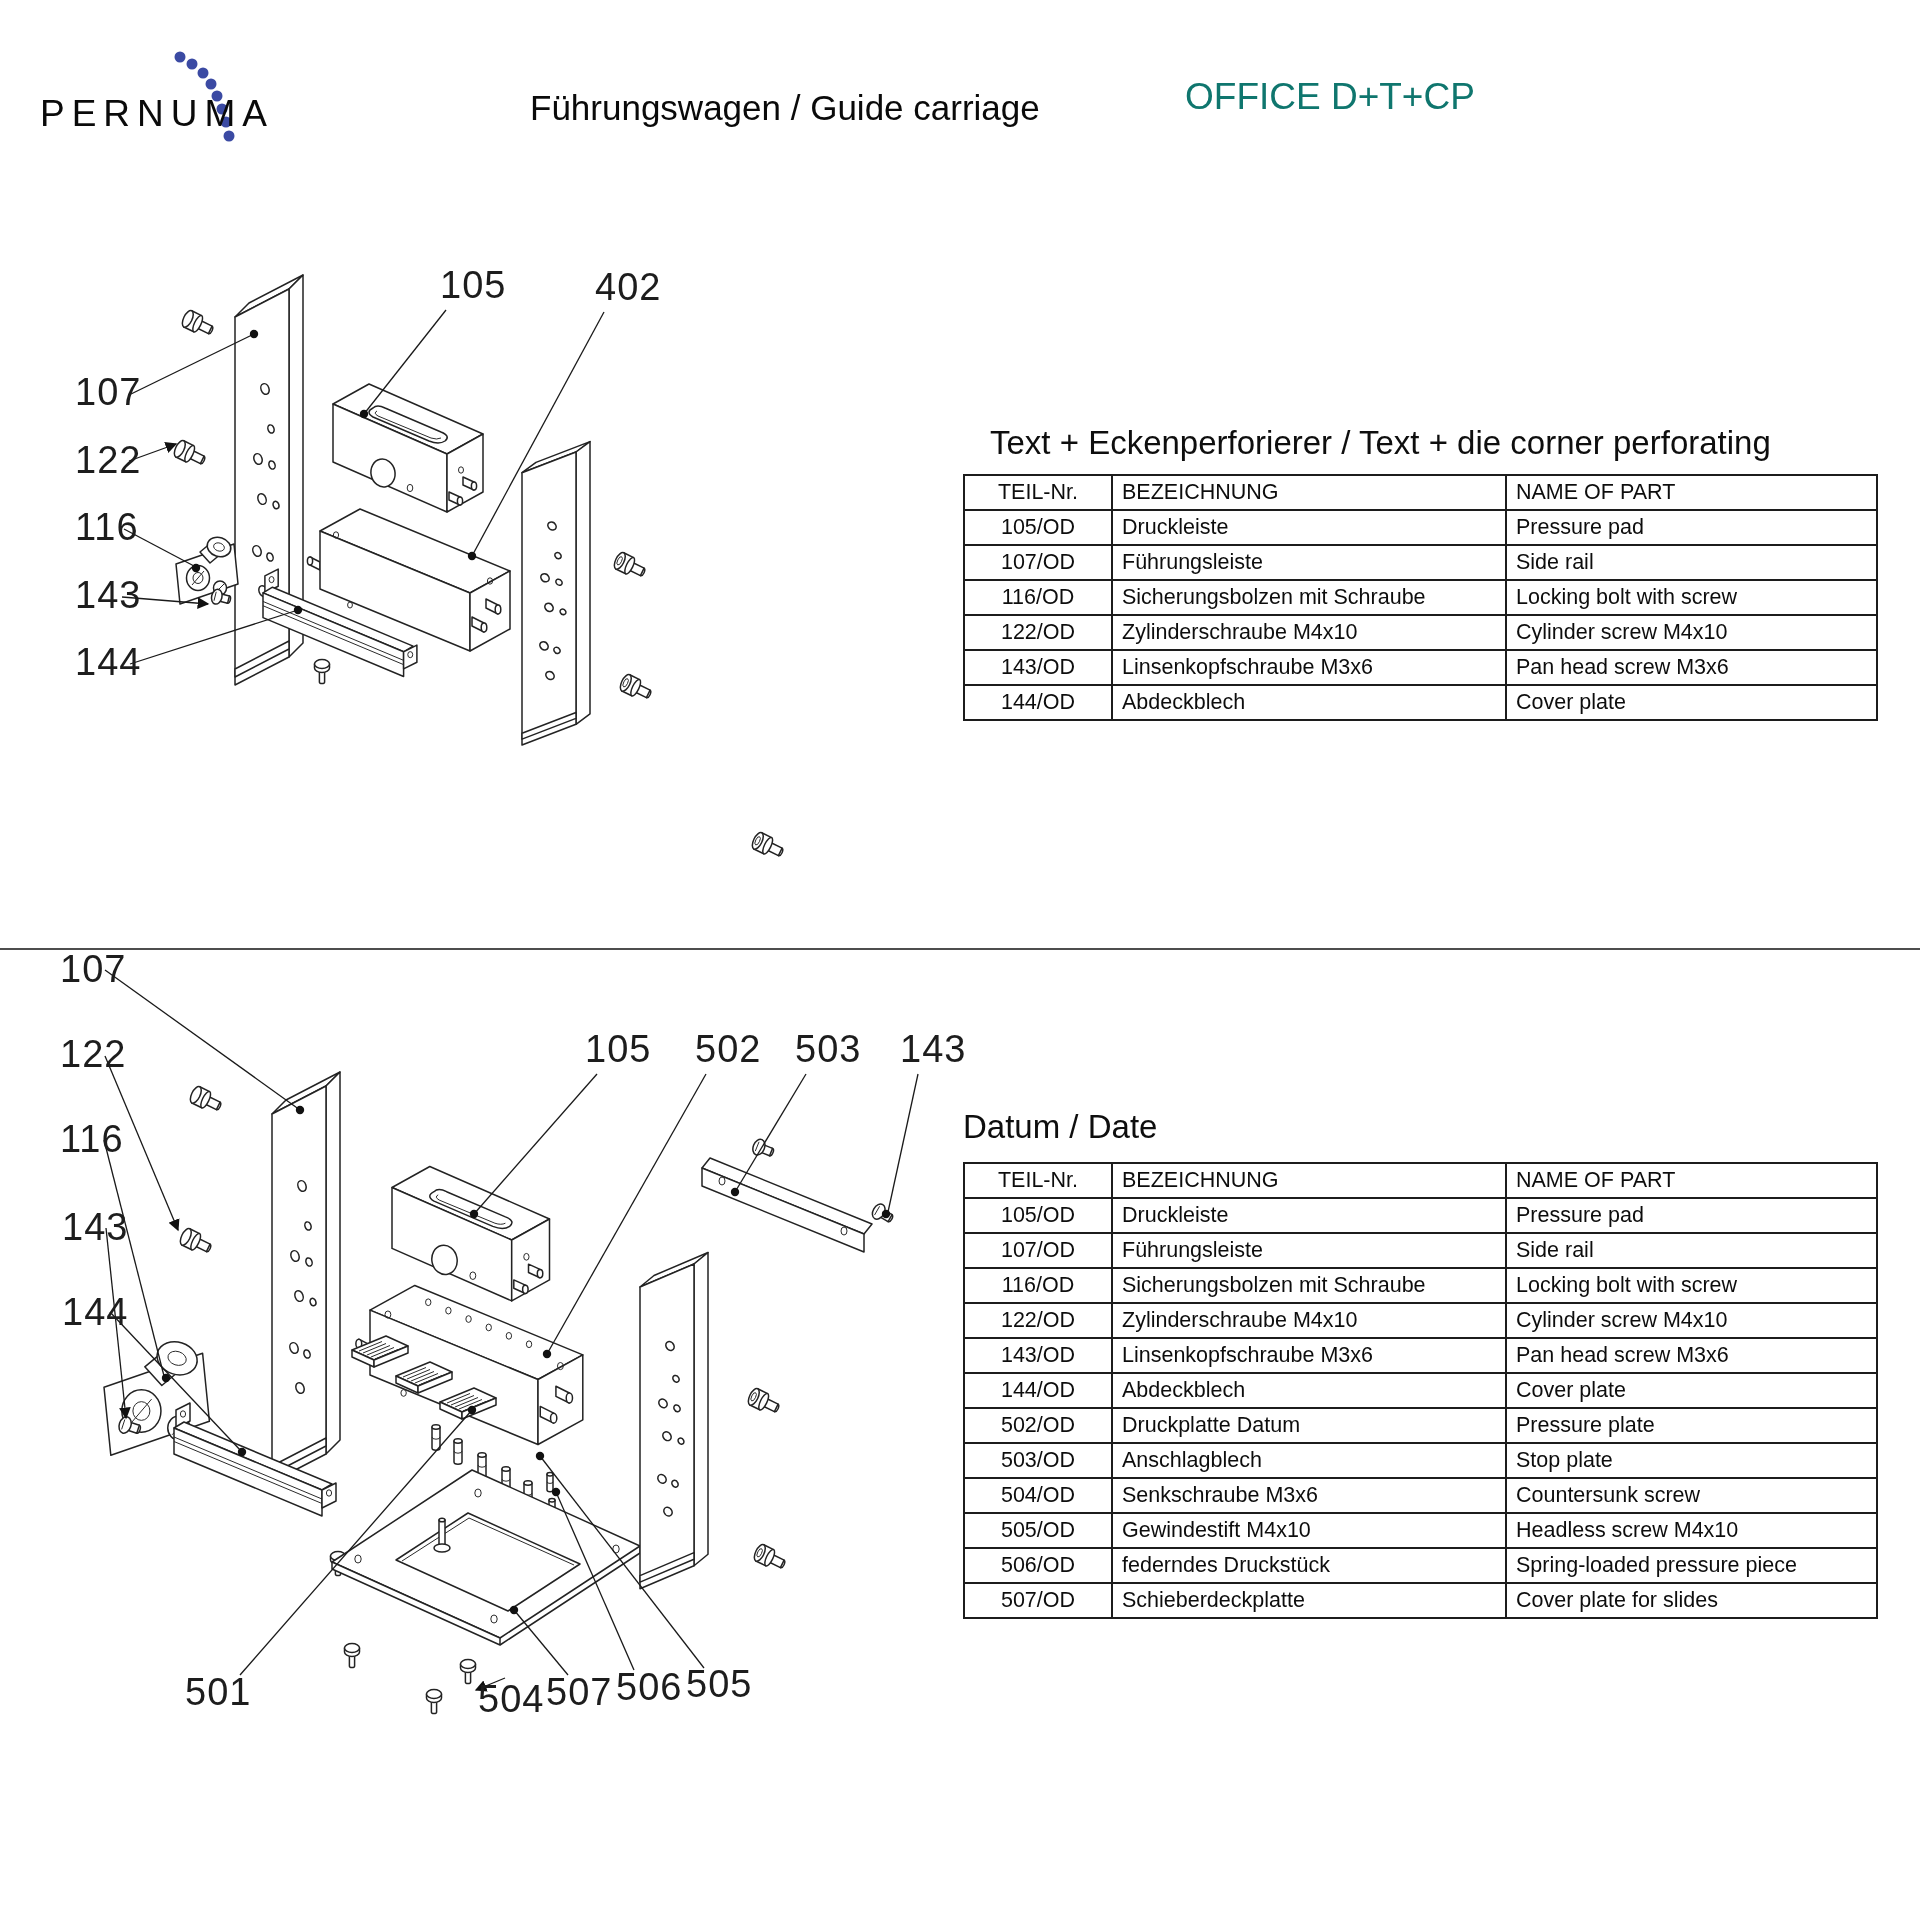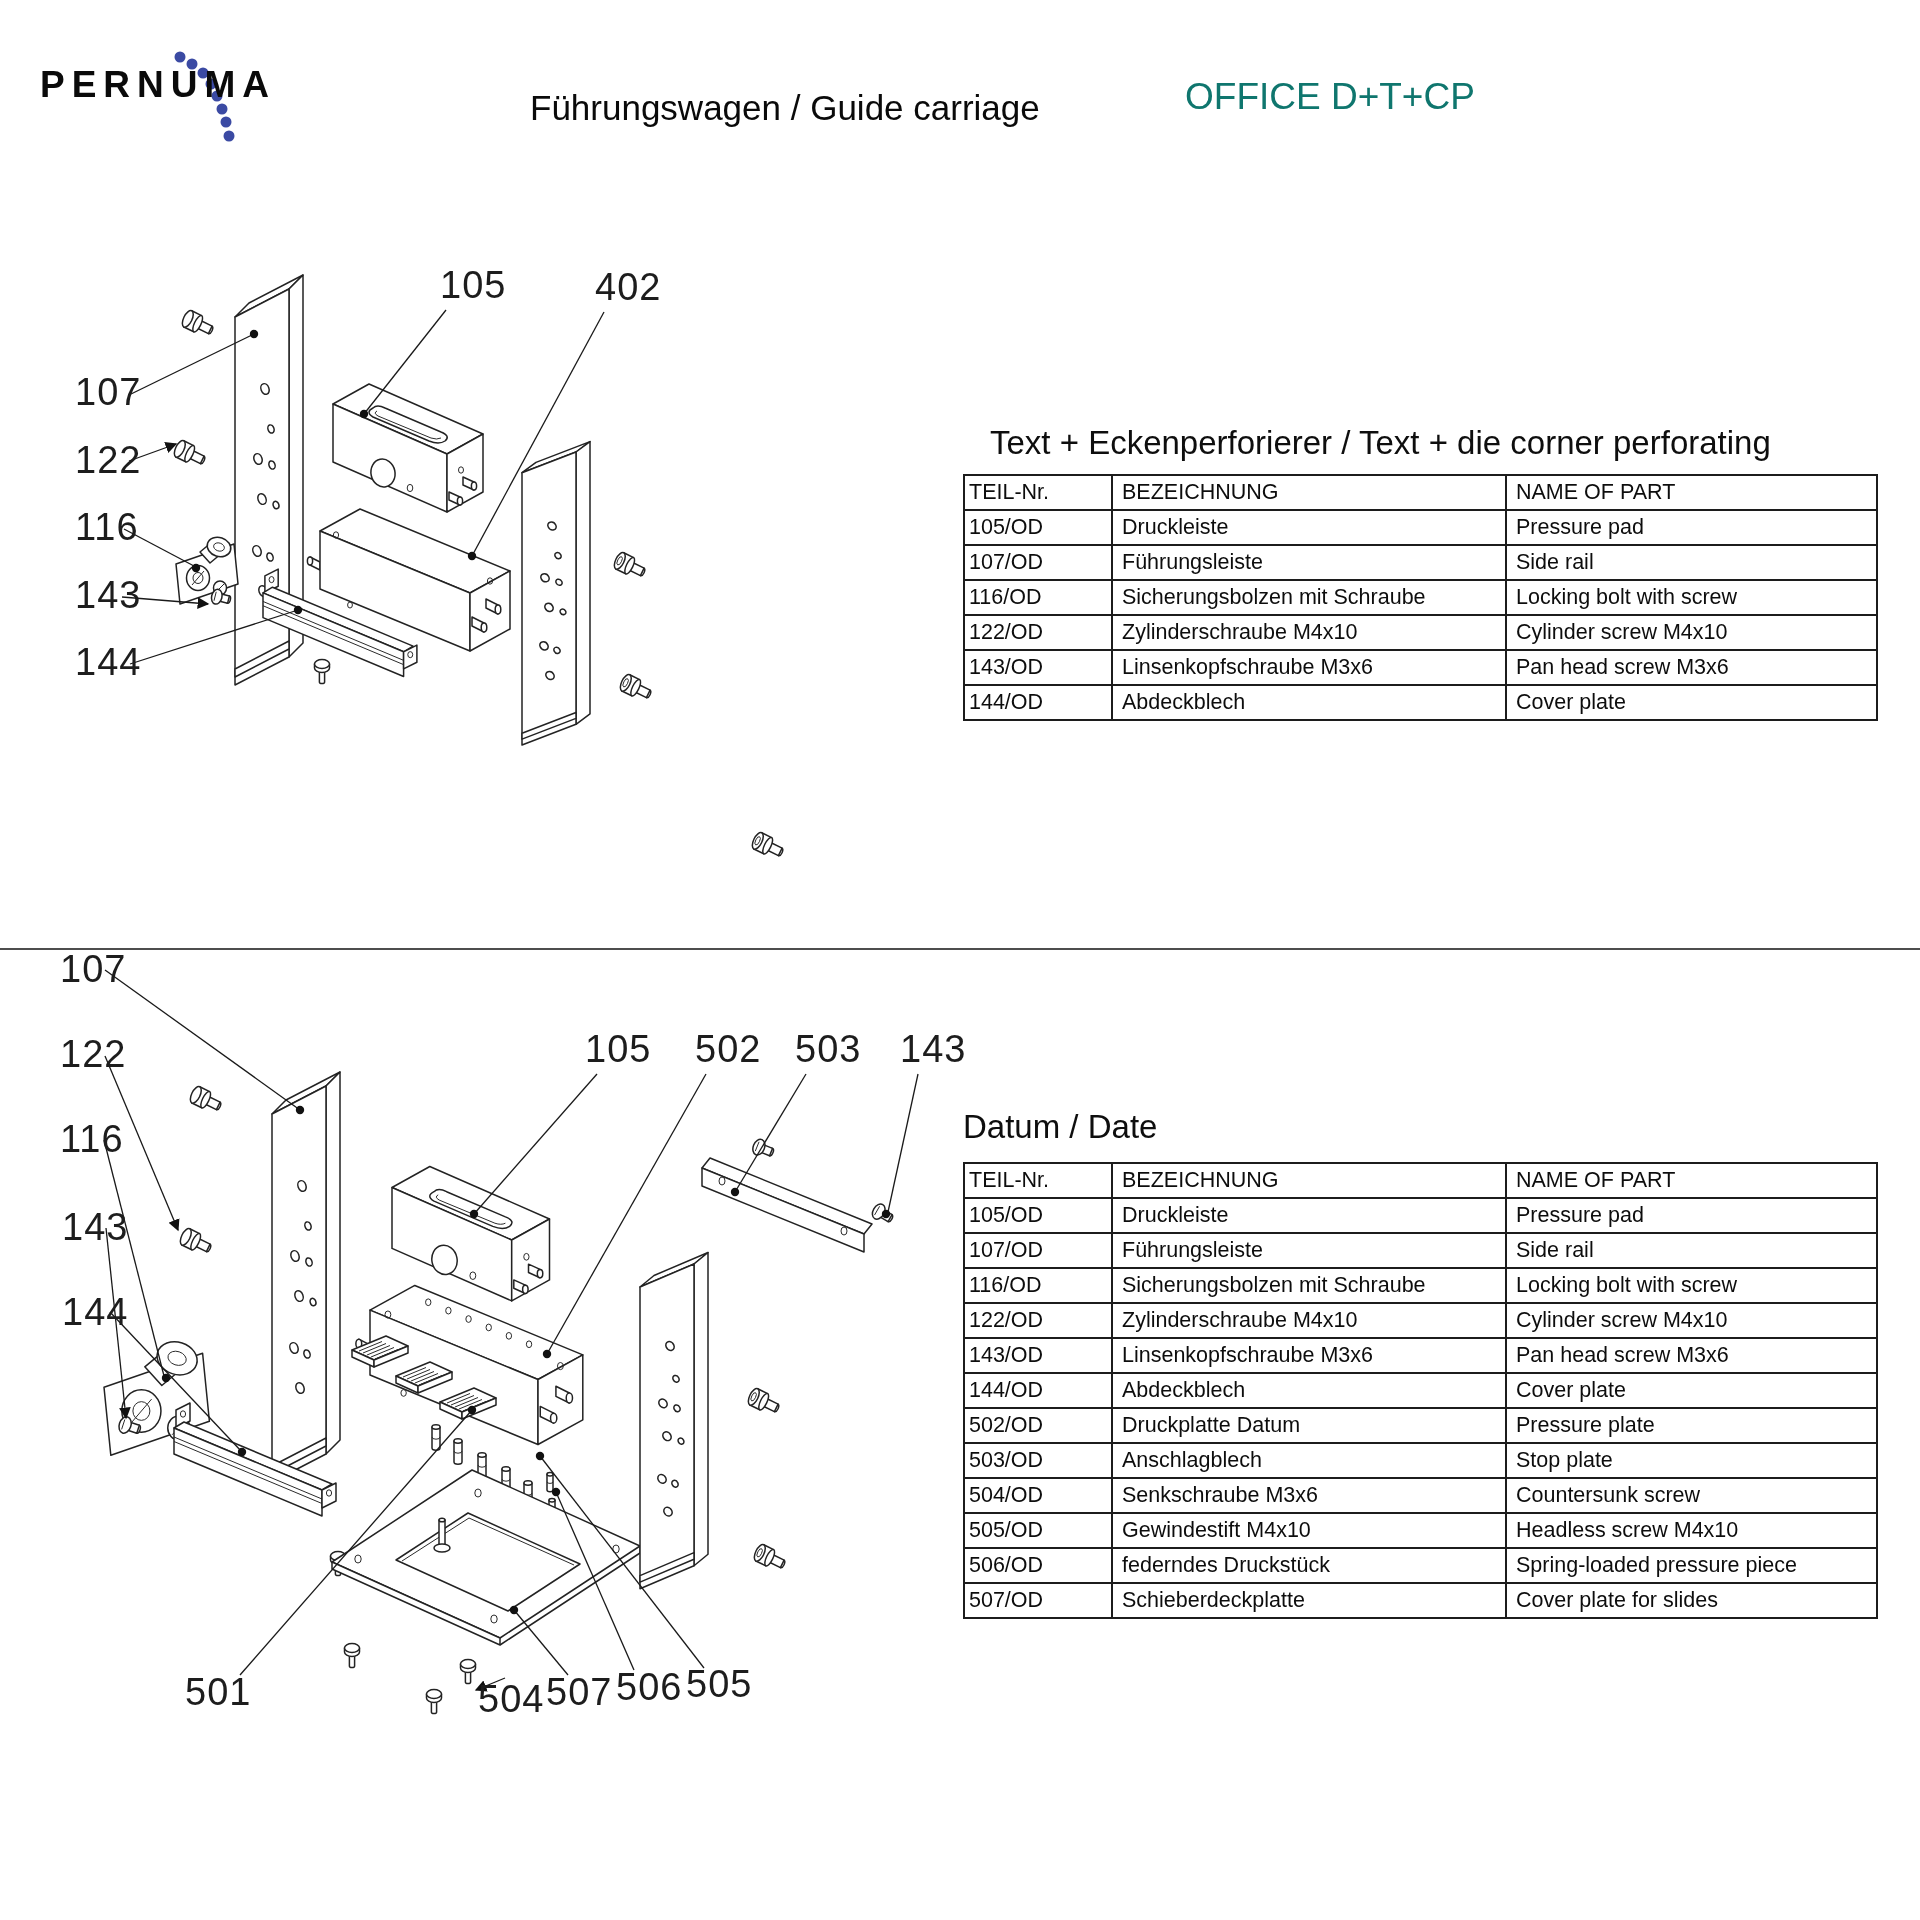--- a/index.html
+++ b/index.html
@@ -6,34 +6,34 @@
   body{width:1920px;height:1920px;position:relative;background:#fff;overflow:hidden;
        font-family:"Liberation Sans",sans-serif;color:#111}
   .abs{position:absolute}
   #artwork{position:absolute;left:0;top:0}
   .ln{fill:#fff;stroke:#232323;stroke-width:1.5;stroke-linejoin:round;vector-effect:non-scaling-stroke}
   .ln0{fill:none;stroke:#232323;stroke-width:1.5;stroke-linejoin:round;vector-effect:non-scaling-stroke}
   .ln2{fill:none;stroke:#2b2b2b;stroke-width:1;vector-effect:non-scaling-stroke}
   .leader{stroke:#1a1a1a;stroke-width:1.3;fill:none}
   .dot{fill:#111;stroke:none}
   .lbl{font-family:"Liberation Sans",sans-serif;font-size:38px;fill:#1d1d1d;letter-spacing:1px}
-  .logo-text{left:40px;top:64px;font-size:37px;letter-spacing:7px;font-weight:700;color:#0a0a0a}
+  .logo-text{left:40px;top:93px;font-size:37px;letter-spacing:7px;font-weight:400;color:#0a0a0a}
   .title{left:530px;top:88px;font-size:35px;color:#0a0a0a}
   .product{left:1185px;top:76px;font-size:37px;font-weight:400;color:#0f766e}
   .divider{left:0;top:948px;width:1920px;height:0;border-top:2px solid #4d4d4d}
   .sec-heading{font-size:33px;color:#0e0e0e;white-space:nowrap}
   #heading1{left:990px;top:424px}
   #heading2{left:963px;top:1108px}
   table.parts{position:absolute;border-collapse:collapse;background:#fff;table-layout:fixed;
               width:913px;font-size:21.5px;color:#0d0d0d}
   #table1{left:963px;top:474px}
   #table2{left:963px;top:1162px}
   .parts th,.parts td{border:2px solid #1c1c1c;height:33px;padding:0 9px;font-weight:400;
                       text-align:left;white-space:nowrap;overflow:hidden}
-  .parts th:first-child,.parts td:first-child{text-align:left;padding:0 4px}
+  .parts th:first-child,.parts td:first-child{text-align:center;padding:0 4px}
 </style>
 </head>
 <body>
 
 <svg id="artwork" width="1920" height="1920" viewBox="0 0 1920 1920">
   <defs>
     <marker id="arrow" markerWidth="10" markerHeight="10" refX="8" refY="4.5" orient="auto">
       <path d="M0,0 L9,4.5 L0,9 Z" fill="#111"></path>
     </marker>
 

